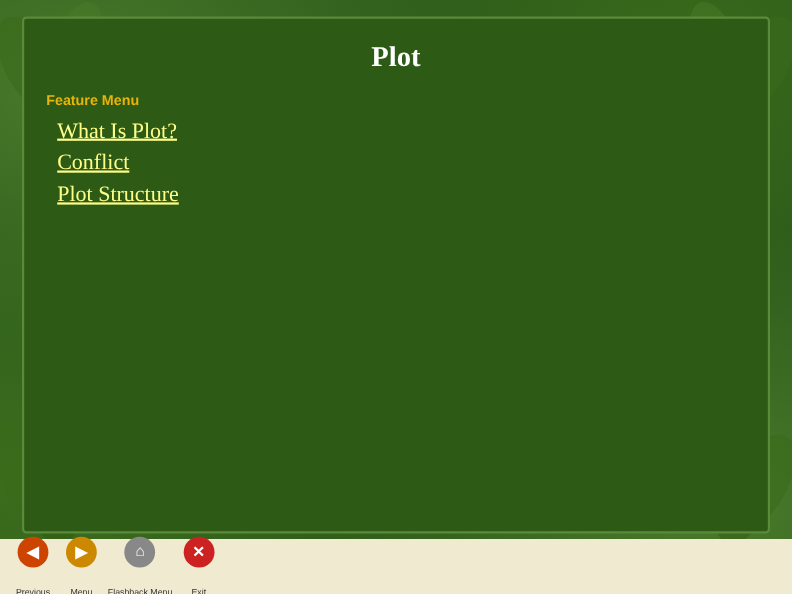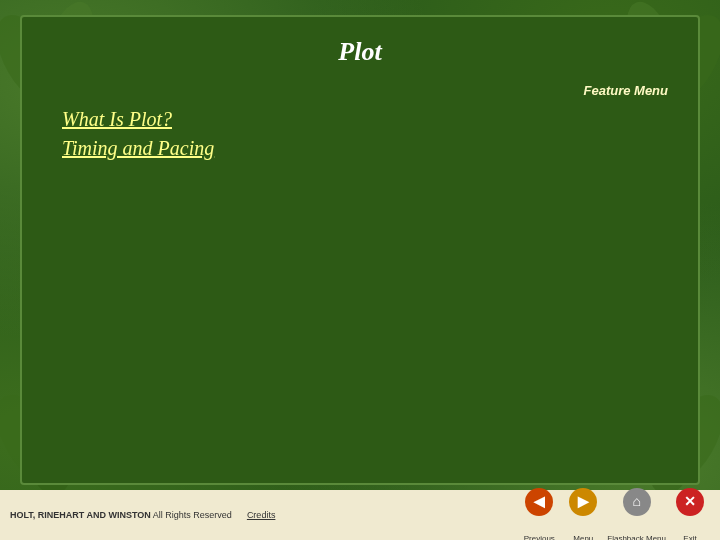--- a/index.html
+++ b/index.html
@@ -42,40 +42,38 @@
     
     .content-card {
       position: absolute;
       top: 15px;
       left: 20px;
       right: 20px;
       bottom: 55px;
       background-color: #2d5a15;
       border: 2px solid #5a8a3a;
       border-radius: 4px;
-      padding: 20px 30px;
-      font-style: italic;
+      padding: 20px 20px;
     }
 
     .card-title {
       text-align: center;
       color: #ffffff;
       font-size: 26px;
       font-weight: bold;
       margin-bottom: 16px;
       font-family: Georgia, serif;
     }
 
     .feature-menu-label {
-      color: #fef9c3;
+      color: #eab308;
       font-size: 13px;
       font-weight: bold;
       margin-bottom: 10px;
       font-family: Arial, sans-serif;
-      text-align: right;
     }
 
     .menu-list {
       list-style: none;
       padding-left: 10px;
     }
 
     .menu-list li {
       margin-bottom: 6px;
     }
@@ -196,32 +194,26 @@
   <ellipse cx="90" cy="60" rx="25" ry="50" fill="#3a6a1a" transform="rotate(30 90 60)" opacity="0.8"></ellipse>
   <ellipse cx="50" cy="40" rx="20" ry="40" fill="#4a7a2a" transform="rotate(-20 50 40)" opacity="0.7"></ellipse>
   <ellipse cx="70" cy="80" rx="22" ry="35" fill="#2d5a10" transform="rotate(10 70 80)" opacity="0.6"></ellipse>
 </svg>
 
 <div class="content-card">
   <h1 class="card-title">Plot</h1>
   <div class="feature-menu-label">Feature Menu</div>
   <ul class="menu-list">
     <li><a>What Is Plot?</a></li>
-    <li><a>Timing and Pacing</a></li>
+    <li><a>Conflict</a></li>
+    <li><a>Plot Structure</a></li>
   </ul>
 </div>
 
 <div class="bottom-bar">
-  <div class="bottom-left">
-    <span class="publisher-text">
-      <strong>HOLT, RINEHART AND WINSTON</strong>
-      <span>All Rights Reserved</span>
-    </span>
-    <a class="credits-link">Credits</a>
-  </div>
 
   <div class="nav-buttons">
     <div class="nav-btn btn-prev">
       <div class="nav-btn-circle">
         <span>◀</span>
       </div>
       <span class="nav-btn-label">Previous</span>
     </div>
     <div class="nav-btn btn-next">
       <div class="nav-btn-circle">

